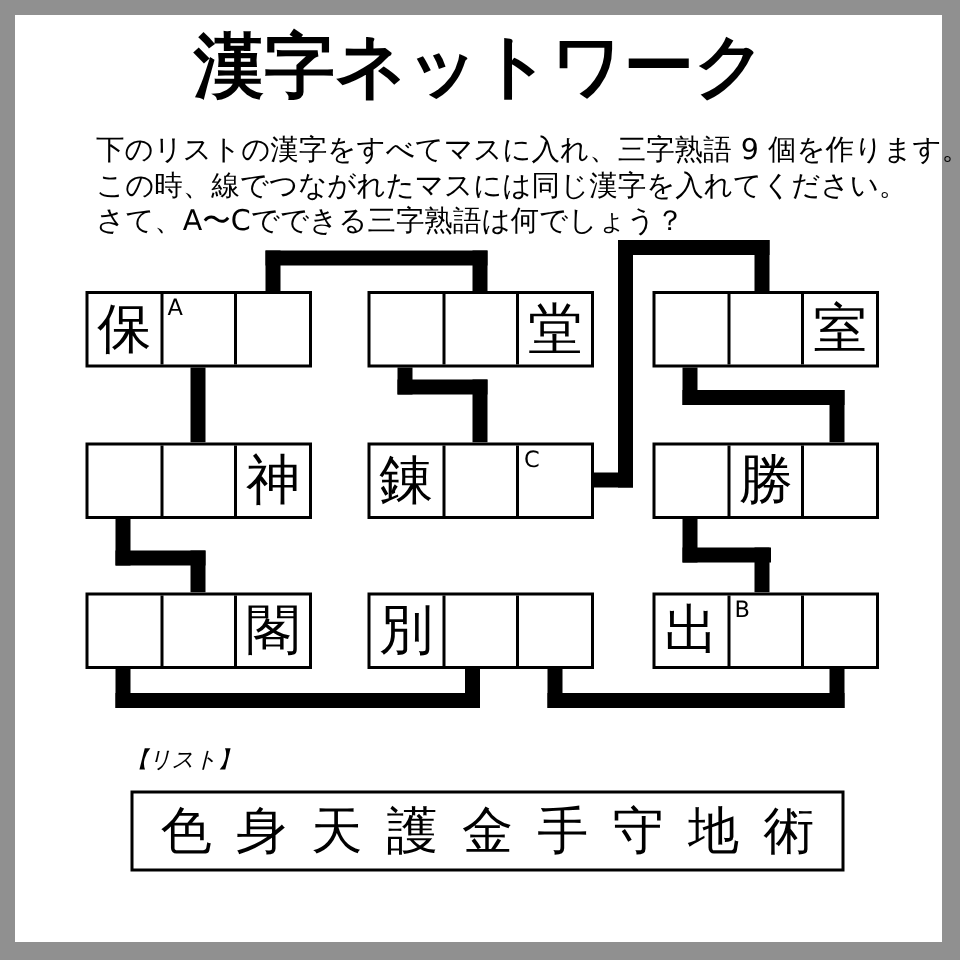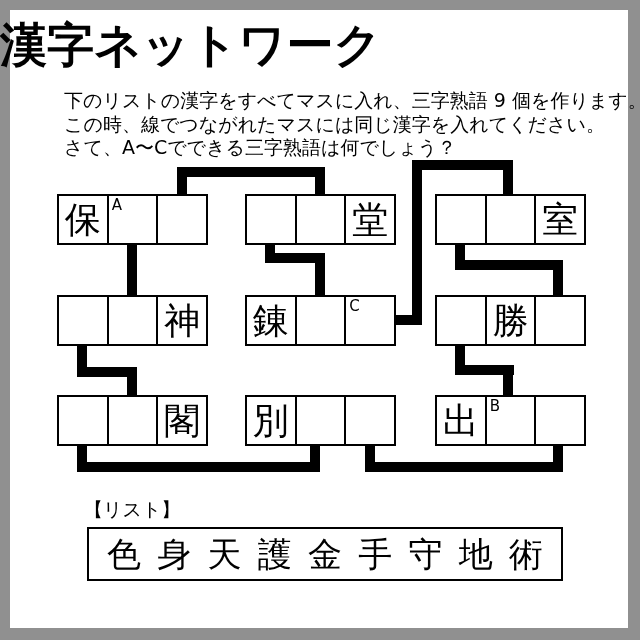--- a/index.html
+++ b/index.html
@@ -14,21 +14,21 @@
     position: absolute; left: 10px; top: 10px;
     width: 618px; height: 618px;
     background: #ffffff;
   }
   .layer {
     position: absolute; left: 0; top: 0;
     width: 640px; height: 640px;
   }
   .title {
     position: absolute; left: 0; top: 18px; width: 640px;
-    text-align: left;
+    text-align: center;
     font-size: 47px; font-weight: bold; letter-spacing: 0px;
     line-height: 1.15;
   }
   .instructions {
     position: absolute; left: 64px; top: 89px;
     font-size: 19px; line-height: 23.5px;
   }
   .instructions p { margin: 0; white-space: nowrap; }
   .seg { position: absolute; background: #000; z-index: 1; }
   .kbox {
@@ -42,21 +42,22 @@
     display: flex; align-items: center; justify-content: center;
   }
   .cell + .cell { border-left: 2px solid #000; }
   .kanji { font-size: 36px; line-height: 1; }
   .cell-label {
     position: absolute; left: 3px; top: 0px;
     font-size: 15px; line-height: 18px;
   }
   .list-heading {
     position: absolute; left: 84px; top: 497px;
-    font-size: 19px;
+    font-size: 15px;
+    font-style: italic;
   }
   .list-box {
     position: absolute; left: 87px; top: 527px;
     width: 476px; height: 54px;
     border: 2px solid #000; box-sizing: border-box;
     background: #fff;
     display: flex; align-items: center; justify-content: space-around;
     padding: 0 10px;
   }
   .list-kanji { font-size: 34px; line-height: 1; }

